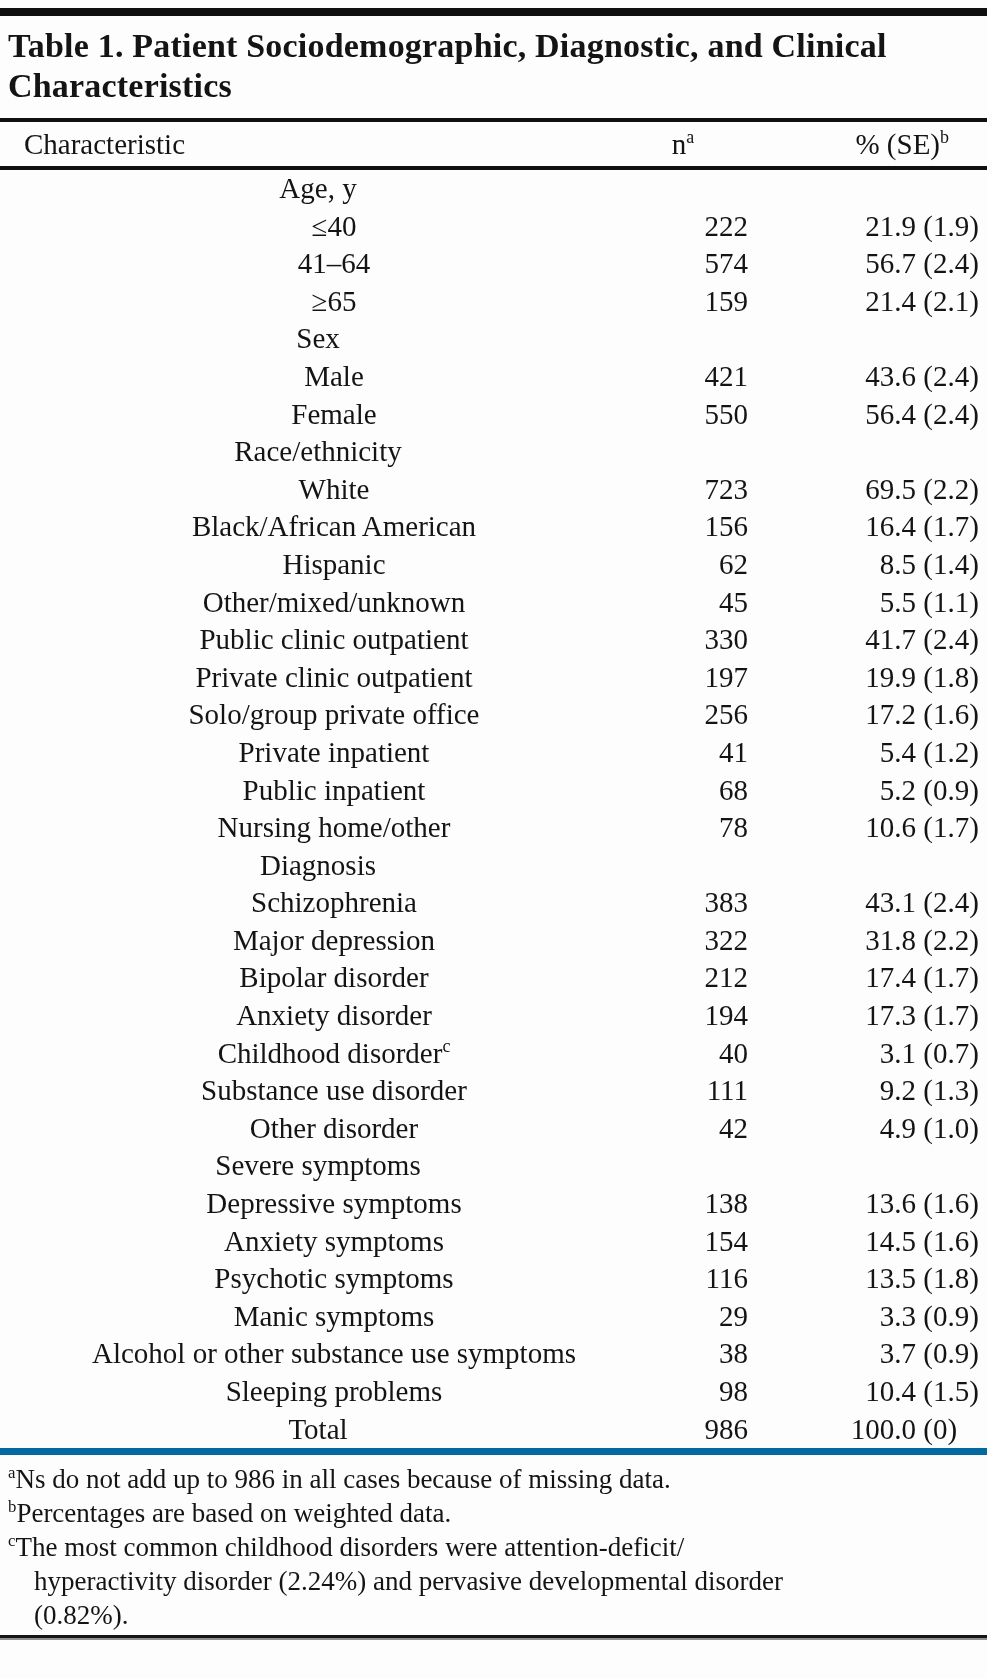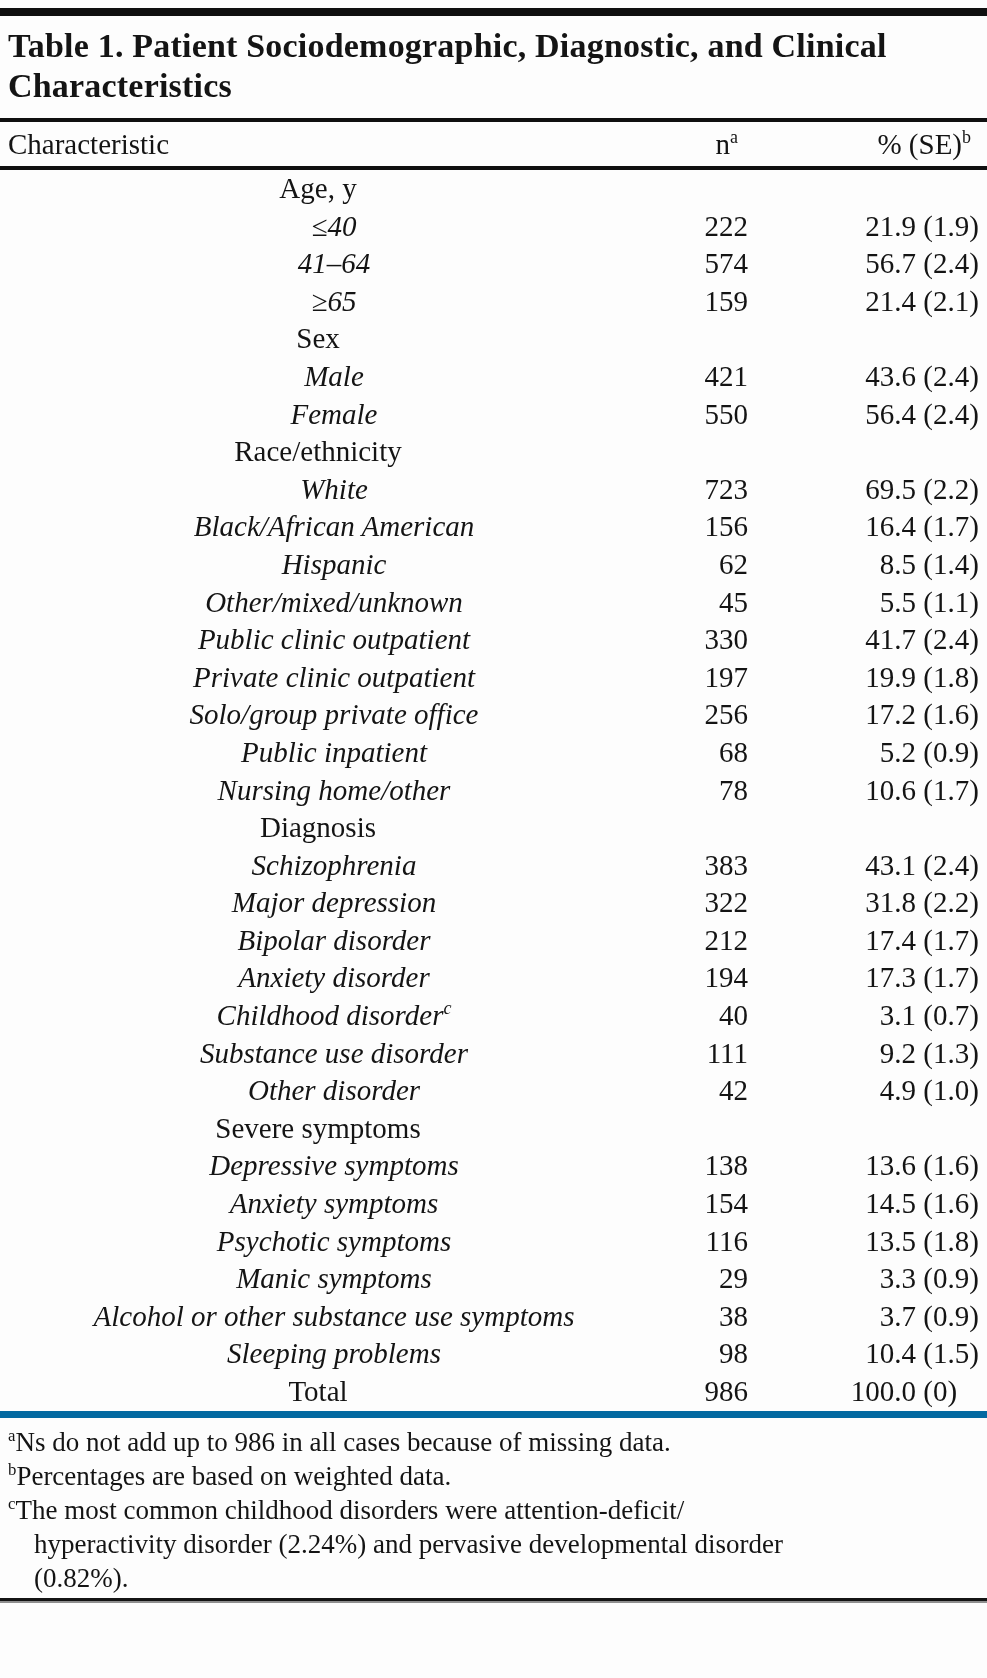--- a/index.html
+++ b/index.html
@@ -35,38 +35,38 @@
   col.c-pct   { width: 239px; }
   thead th {
     border-top: 4px solid #101010;
     border-bottom: 4px solid #101010;
     font-weight: normal;
     font-size: 29px;
     line-height: 44px;
     padding: 0;
     vertical-align: middle;
   }
-  th.h-label { text-align: left; padding-left: 8px; margin-top: 7px; }
-  th.h-n     { text-align: right; padding-right: 10px; }
-  th.h-pct   { text-align: right; padding-right: 16px; }
+  th.h-label { text-align: left; padding-left: 24px; margin-top: 7px; }
+  th.h-n     { text-align: center; padding-right: 10px; }
+  th.h-pct   { text-align: right; padding-right: 38px; }
   sup {
     font-size: 0.62em;
     vertical-align: super;
     line-height: 0;
   }
   tbody td {
     padding: 0;
     font-size: 29px;
     line-height: 37.6px;
     height: 37.6px;
     white-space: nowrap;
     vertical-align: middle;
   }
   td.label { text-align: center; padding-left: 8px; }
-  td.label.indent { padding-left: 40px; font-style: italic; }
+  td.label.indent { padding-left: 40px; }
   td.n { text-align: right; }
   td.pct { text-align: left; }
   td.pct .pv {
     display: inline-block;
     min-width: 168px;
     text-align: right;
   }
   td.pct .se { display: inline-block; }
   tbody tr:last-child td { border-bottom: 7px solid #0369a1; }
   .footnotes {
@@ -175,20 +175,25 @@
           <td class="label indent">Private clinic outpatient</td>
           <td class="n">197</td>
           <td class="pct"><span class="pv">19.9</span><span class="se">&nbsp;(1.8)</span></td>
         </tr>
         <tr>
           <td class="label indent">Solo/group private office</td>
           <td class="n">256</td>
           <td class="pct"><span class="pv">17.2</span><span class="se">&nbsp;(1.6)</span></td>
         </tr>
         <tr>
+          <td class="label indent">Private inpatient</td>
+          <td class="n">41</td>
+          <td class="pct"><span class="pv">5.4</span><span class="se">&nbsp;(1.2)</span></td>
+        </tr>
+        <tr>
           <td class="label indent">Public inpatient</td>
           <td class="n">68</td>
           <td class="pct"><span class="pv">5.2</span><span class="se">&nbsp;(0.9)</span></td>
         </tr>
         <tr>
           <td class="label indent">Nursing home/other</td>
           <td class="n">78</td>
           <td class="pct"><span class="pv">10.6</span><span class="se">&nbsp;(1.7)</span></td>
         </tr>
         <tr>

